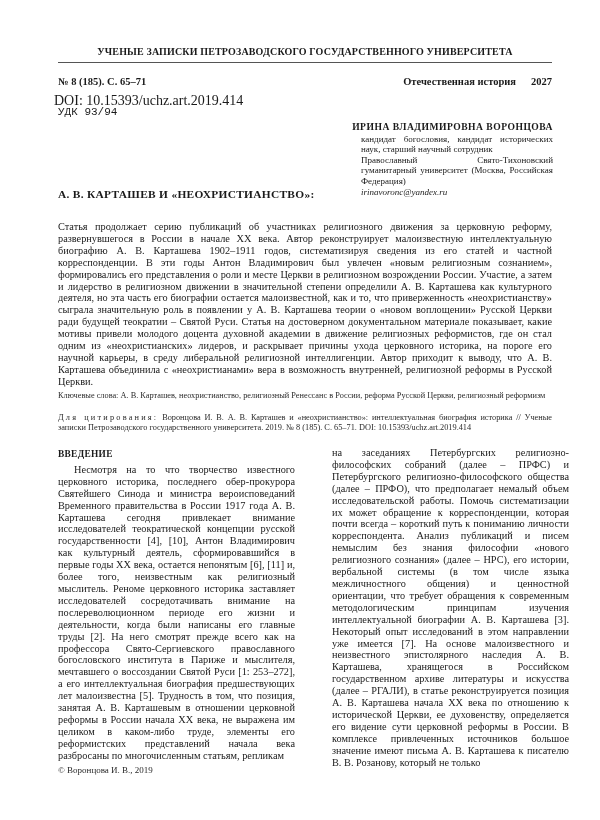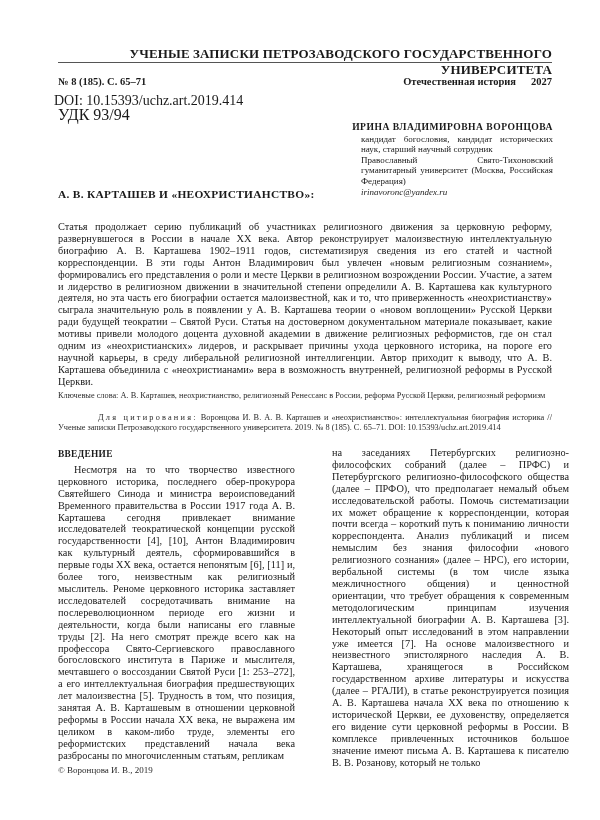--- a/index.html
+++ b/index.html
@@ -2,29 +2,29 @@
 <html><head>
 <meta charset="utf-8">
 <style>
   html, body { margin: 0; padding: 0; background: #ffffff; }
   body {
     width: 600px; height: 820px; position: relative; overflow: hidden;
     font-family: "Liberation Serif", "DejaVu Serif", serif; color: #1a1a1a;
   }
   .abs { position: absolute; }
   .journal-title {
-    left: 58px; width: 494px; top: 46px; text-align: right;
-    font-weight: bold; font-size: 13px; letter-spacing: 0.15px;
+    left: 58px; width: 494px; top: 46px; text-align: center;
+    font-weight: bold; font-size: 10px; letter-spacing: 0.15px;
   }
   .header-rule { left: 58px; width: 494px; top: 62px; height: 0; border-top: 1px solid #555; }
   .issue { left: 58px; top: 76px; font-weight: bold; font-size: 10.5px; }
   .section { left: 0; width: 516px; top: 76px; text-align: right; font-weight: bold; font-size: 10.5px; padding-left: 30px; box-sizing: border-box; }
   .year { right: 48px; top: 76px; font-weight: bold; font-size: 10.5px; }
   .doi { left: 54px; top: 93px; font-size: 14px; }
-  .udk { left: 58px; top: 106px; font-size: 16px; }
+  .udk { left: 58px; top: 106px; font-size: 11px; font-family: Liberation Mono, monospace; }
 
   .author-block { left: 361px; width: 192px; top: 122px; font-size: 9px; line-height: 10.6px; text-align: justify; }
   .author-name { font-weight: bold; font-size: 9.6px; letter-spacing: 0.5px; text-align: right; margin-bottom: 1px; position: relative; left: -46px; width: 238px; }
   .author-email { font-style: italic; }
 
   .article-title {
     left: 58px; width: 494px; top: 188px; text-align: left; font-weight: bold;
     font-size: 11.4px; line-height: 13px; letter-spacing: 0.3px;
   }
 
@@ -33,21 +33,21 @@
     text-align: justify; hyphens: auto;
   }
   .keywords {
     left: 58px; width: 494px; top: 391px; font-size: 8.3px; line-height: 10px; text-align: justify;
     color: #2a2a2a;
   }
   .citation {
     left: 58px; width: 494px; top: 413px; font-size: 8.3px; line-height: 10px; text-align: justify;
     color: #2a2a2a;
   }
-  .cite-label { letter-spacing: 2.2px; margin-left: 40px; }
+  .cite-label { letter-spacing: 2.2px; }
 
   .col { font-size: 10.3px; line-height: 11.9px; text-align: justify; }
   .col-left { left: 58px; width: 237px; top: 449px; }
   .col-right { left: 316px; width: 237px; top: 447px; margin-left: 16px; }
   .intro-heading { font-weight: bold; font-size: 9.4px; letter-spacing: 0.3px; margin-bottom: 3px; }
   .indent { text-indent: 16px; }
   .copyright { left: 58px; top: 765px; font-size: 9px; color: #2a2a2a; }
 </style>
 </head>
 <body>

